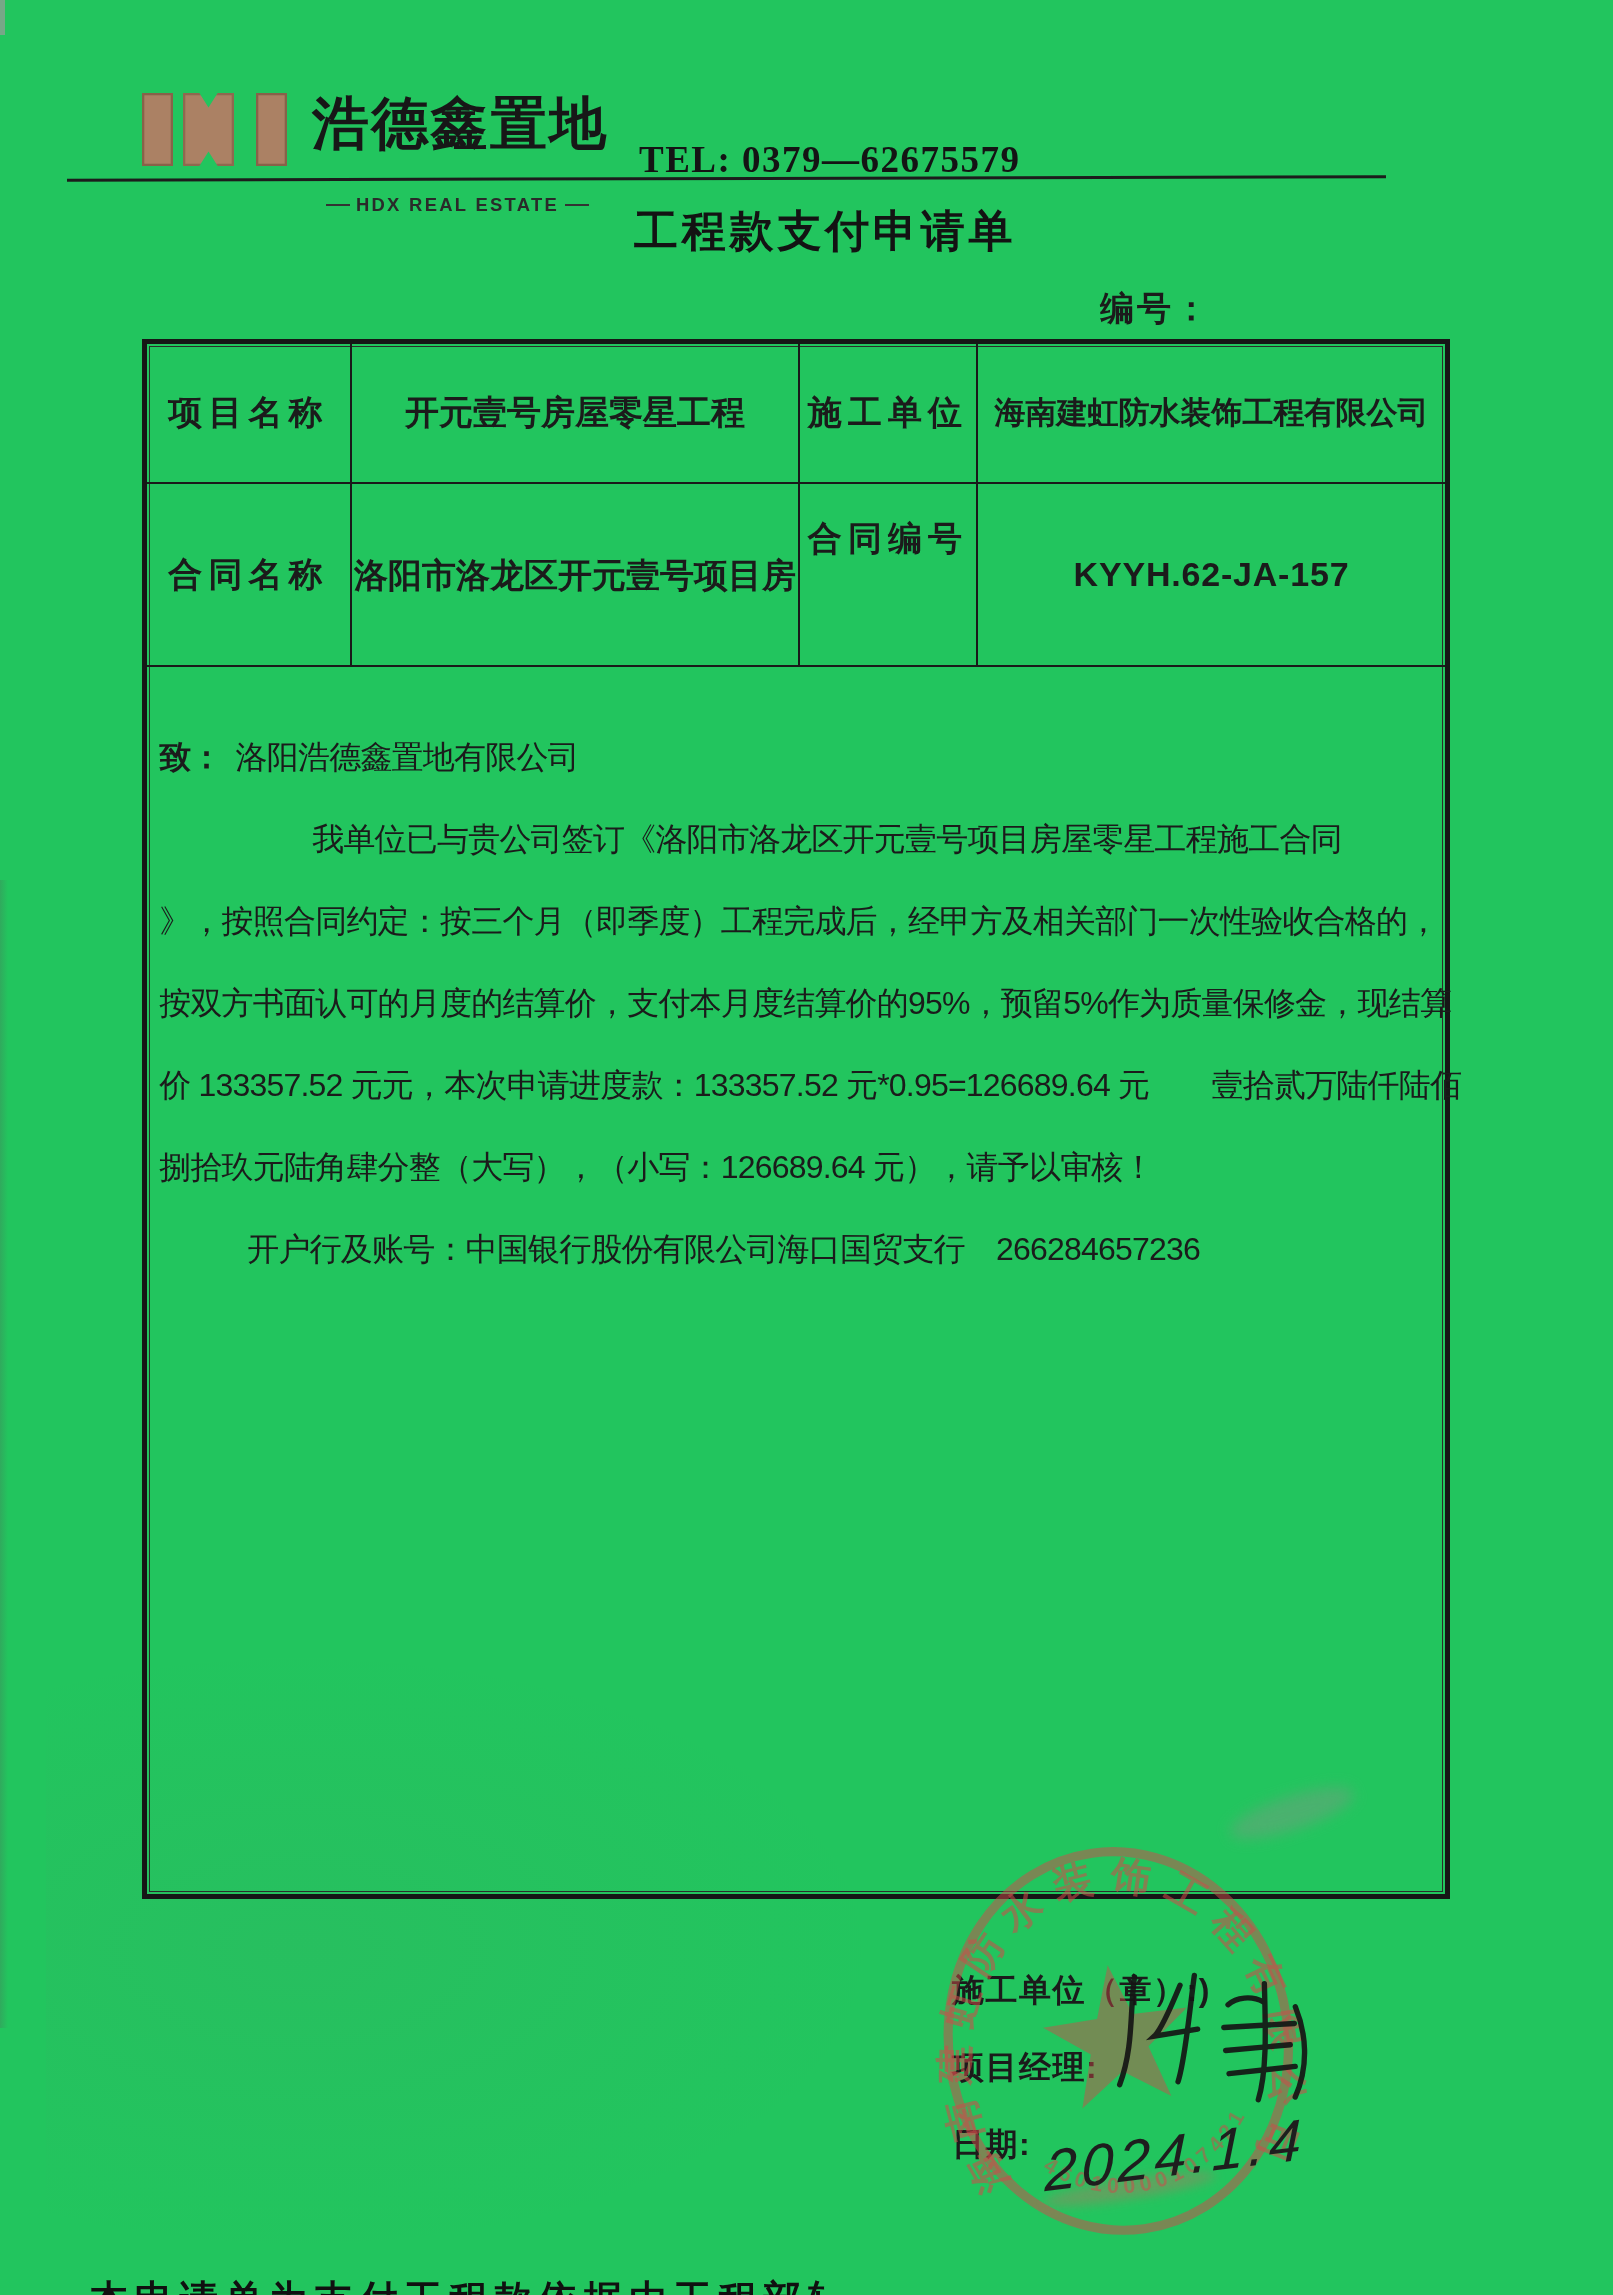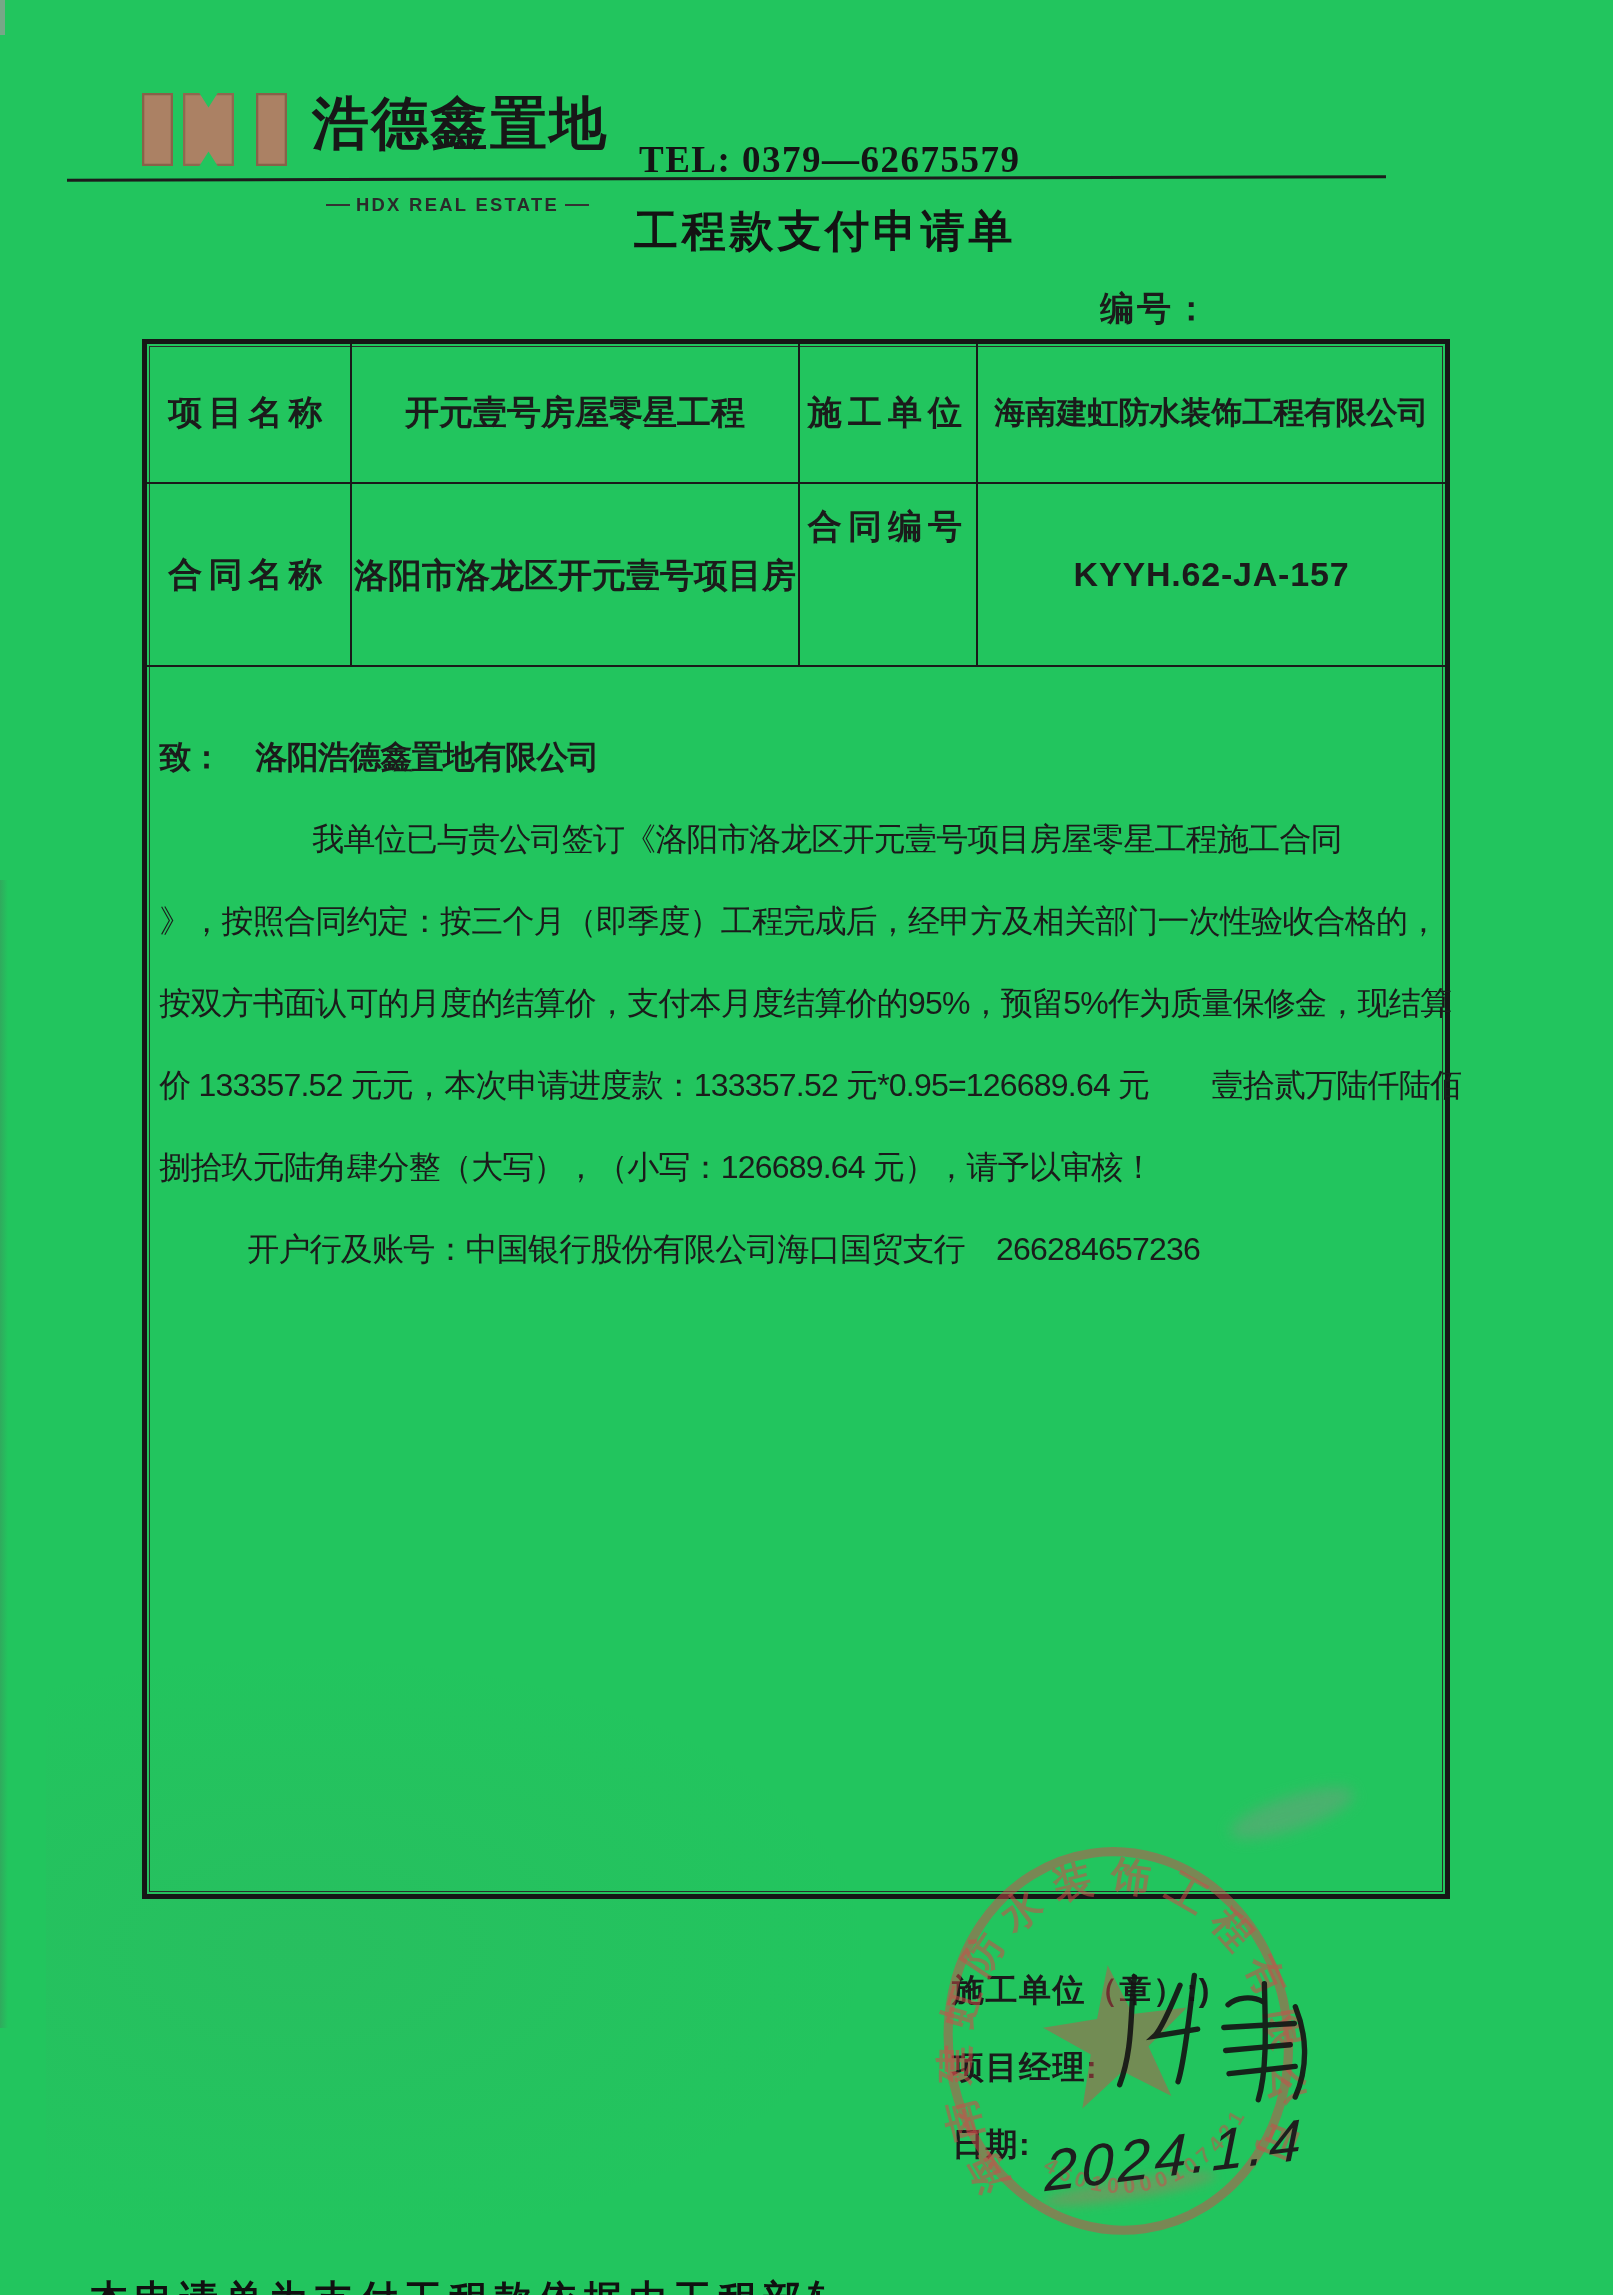--- a/index.html
+++ b/index.html
@@ -39,28 +39,28 @@
   .main-box::before{content:"";position:absolute;inset:2.3px;border:1.5px solid #2c2c2c;pointer-events:none;}
   
   .info-table{position:absolute;left:0;top:0;display:grid;
     grid-template-columns:205px 448px 178px 467px;grid-template-rows:140px 183px;}
   .cell{display:flex;align-items:center;justify-content:center;text-align:center;
     font-size:34px;font-weight:600;box-sizing:border-box;}
   .cell.bline{border-bottom:2.3px solid #1a1a1a;}
   .cell.rline{border-right:2.3px solid #1a1a1a;}
   .cell.label{letter-spacing:6.1px;}
   .cell.small{font-size:31px;letter-spacing:0;}
-  .cell.topalign{align-items:flex-start;padding-top:20px;}
+  .cell.topalign{align-items:flex-start;padding-top:32px;}
   .contract-name div{line-height:80px;}
   .contract-no-value{font-size:34px;font-weight:700;letter-spacing:0.8px;}
   
   .body-text{position:absolute;left:12.2px;top:372px;width:1282px;
     font-size:32px;font-weight:500;line-height:82px;letter-spacing:-0.8px;white-space:nowrap;}
   .body-text .to-line{font-weight:800;}
-  .body-text .to-line .to-value{margin-left:34px;font-weight:700;}
+  .body-text .to-line .to-value{margin-left:14px;font-weight:400;}
   .line.indent1{text-indent:153px;}
   .line.indent2{text-indent:88px;}
   
   .sign-block{position:absolute;left:805px;top:1608px;font-size:32px;font-weight:800;
     line-height:77px;letter-spacing:1.5px;white-space:nowrap;}
   .sig-svg{position:absolute;left:963px;top:1616px;transform:rotate(3deg);}
   .date-hand{position:absolute;left:897px;top:1777px;font-size:58px;font-weight:400;
     font-style:italic;letter-spacing:4.6px;color:#1e1e1e;transform:rotate(-7deg) skewX(-8deg);}
   
   .stamp{position:absolute;left:788px;top:1492px;transform:rotate(-8deg);opacity:.92;}

